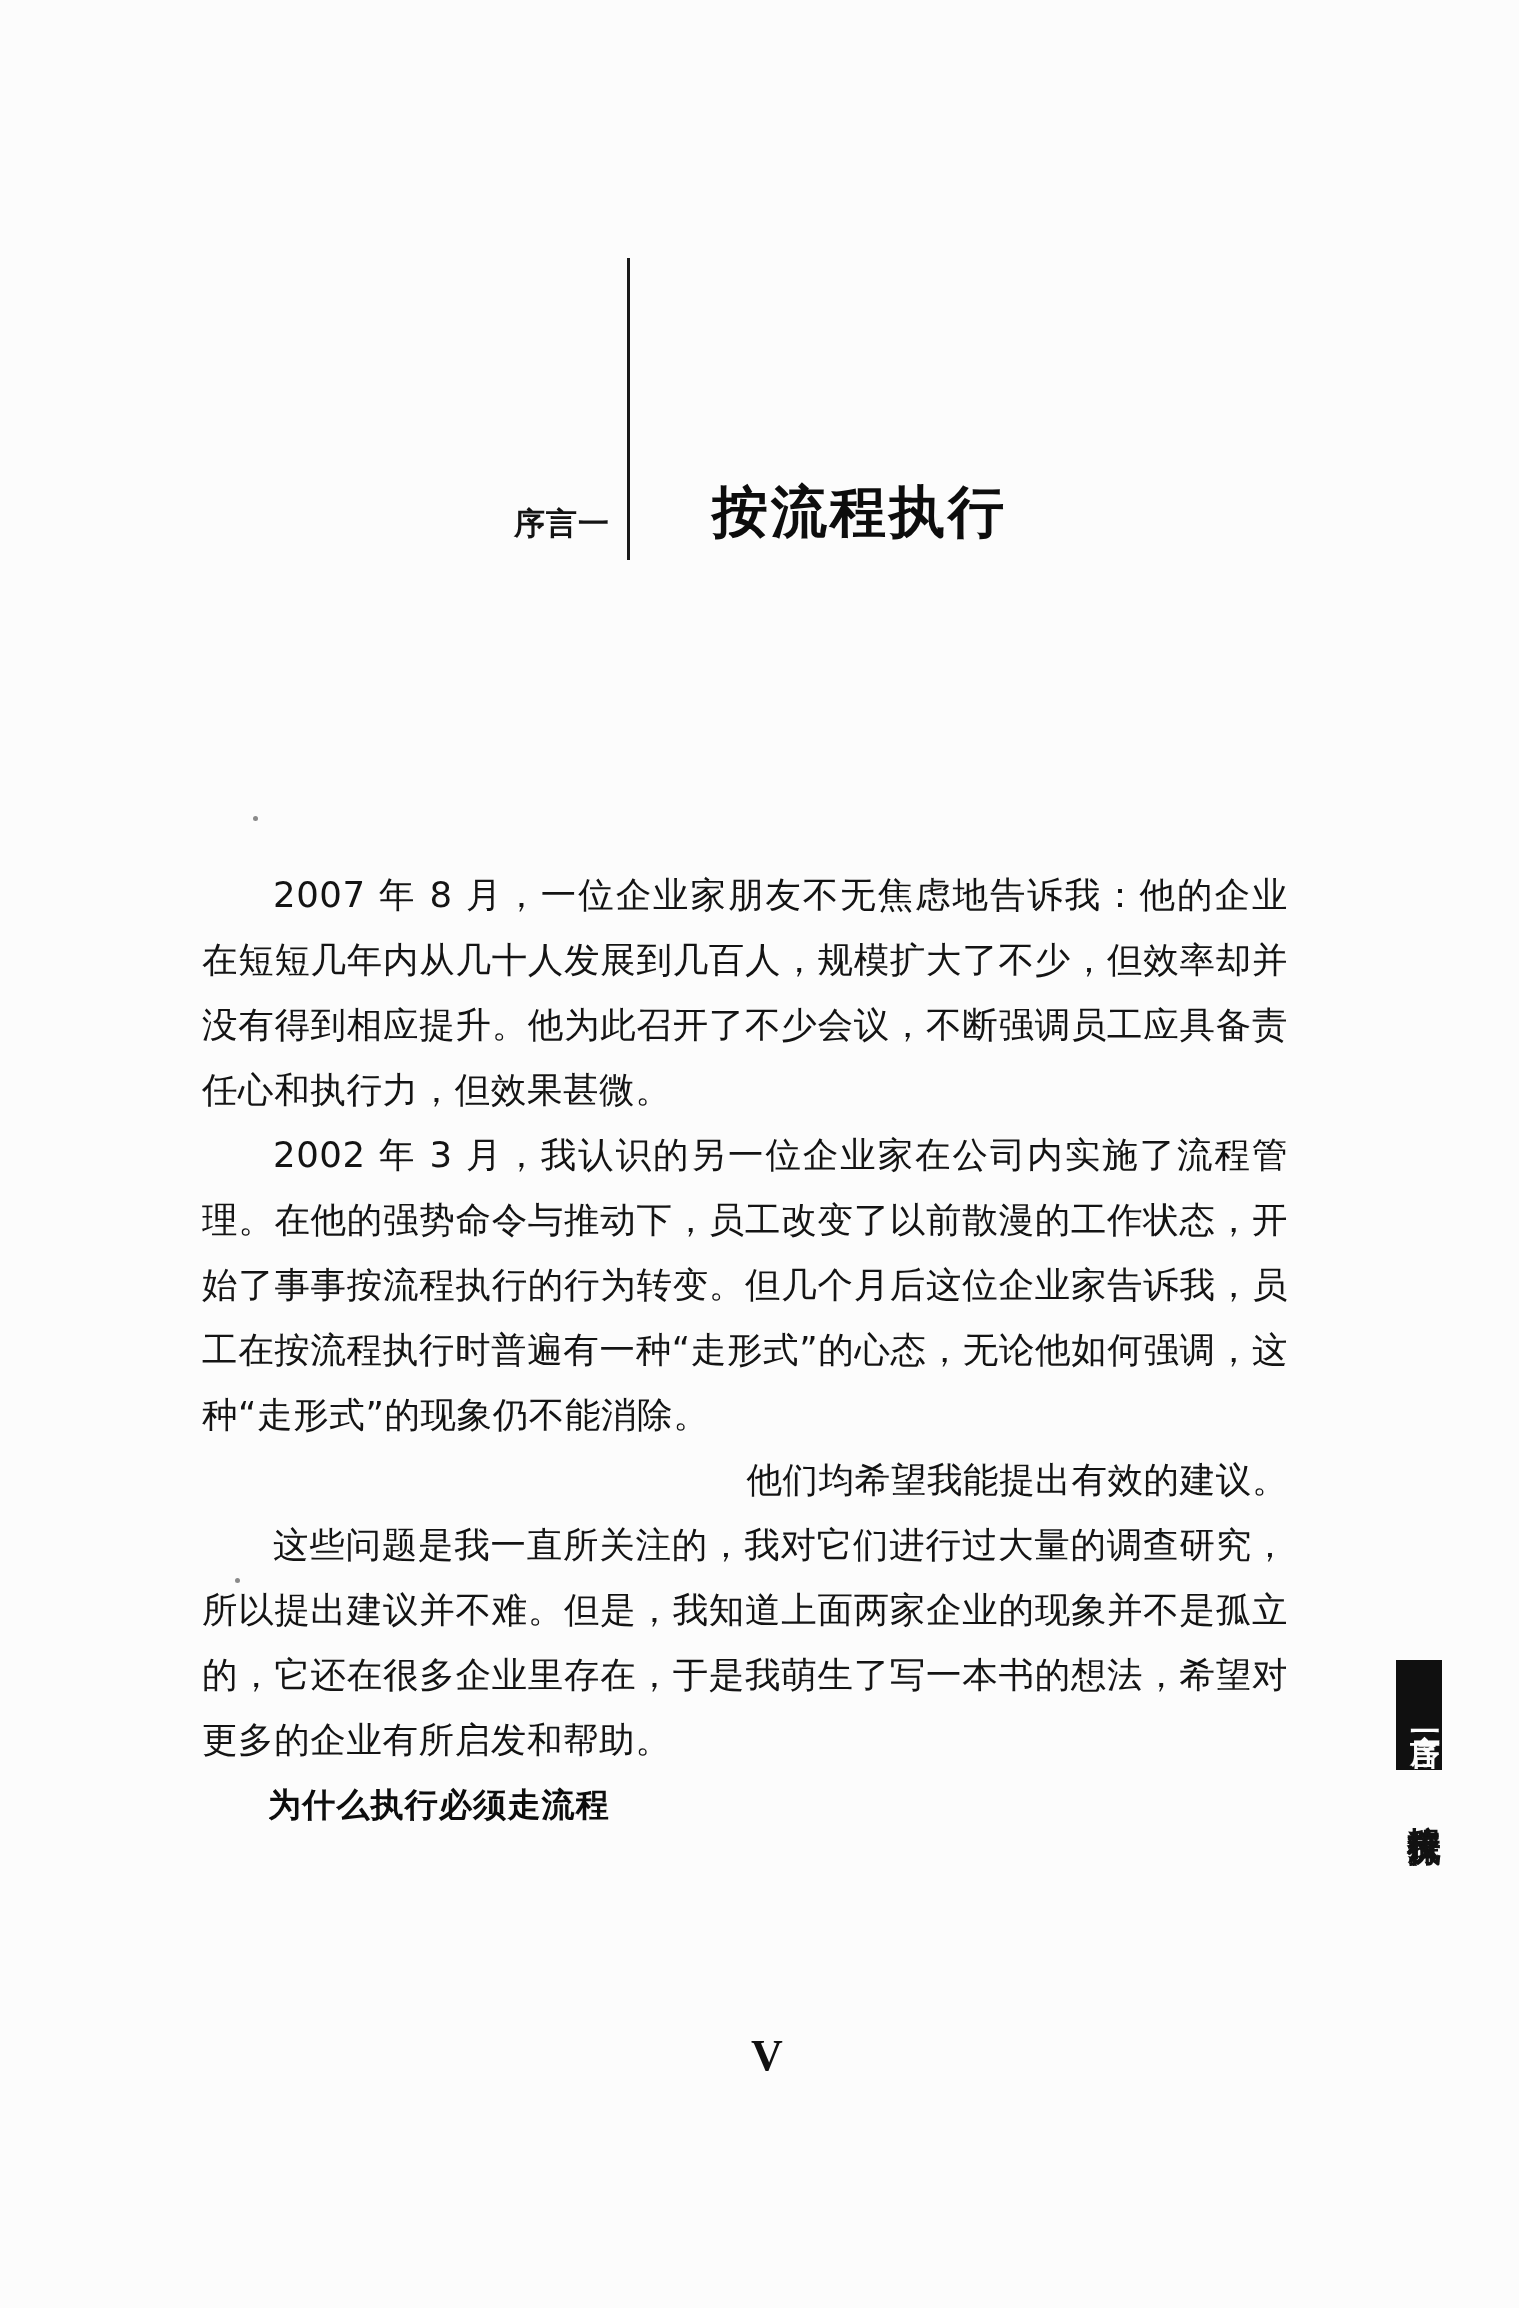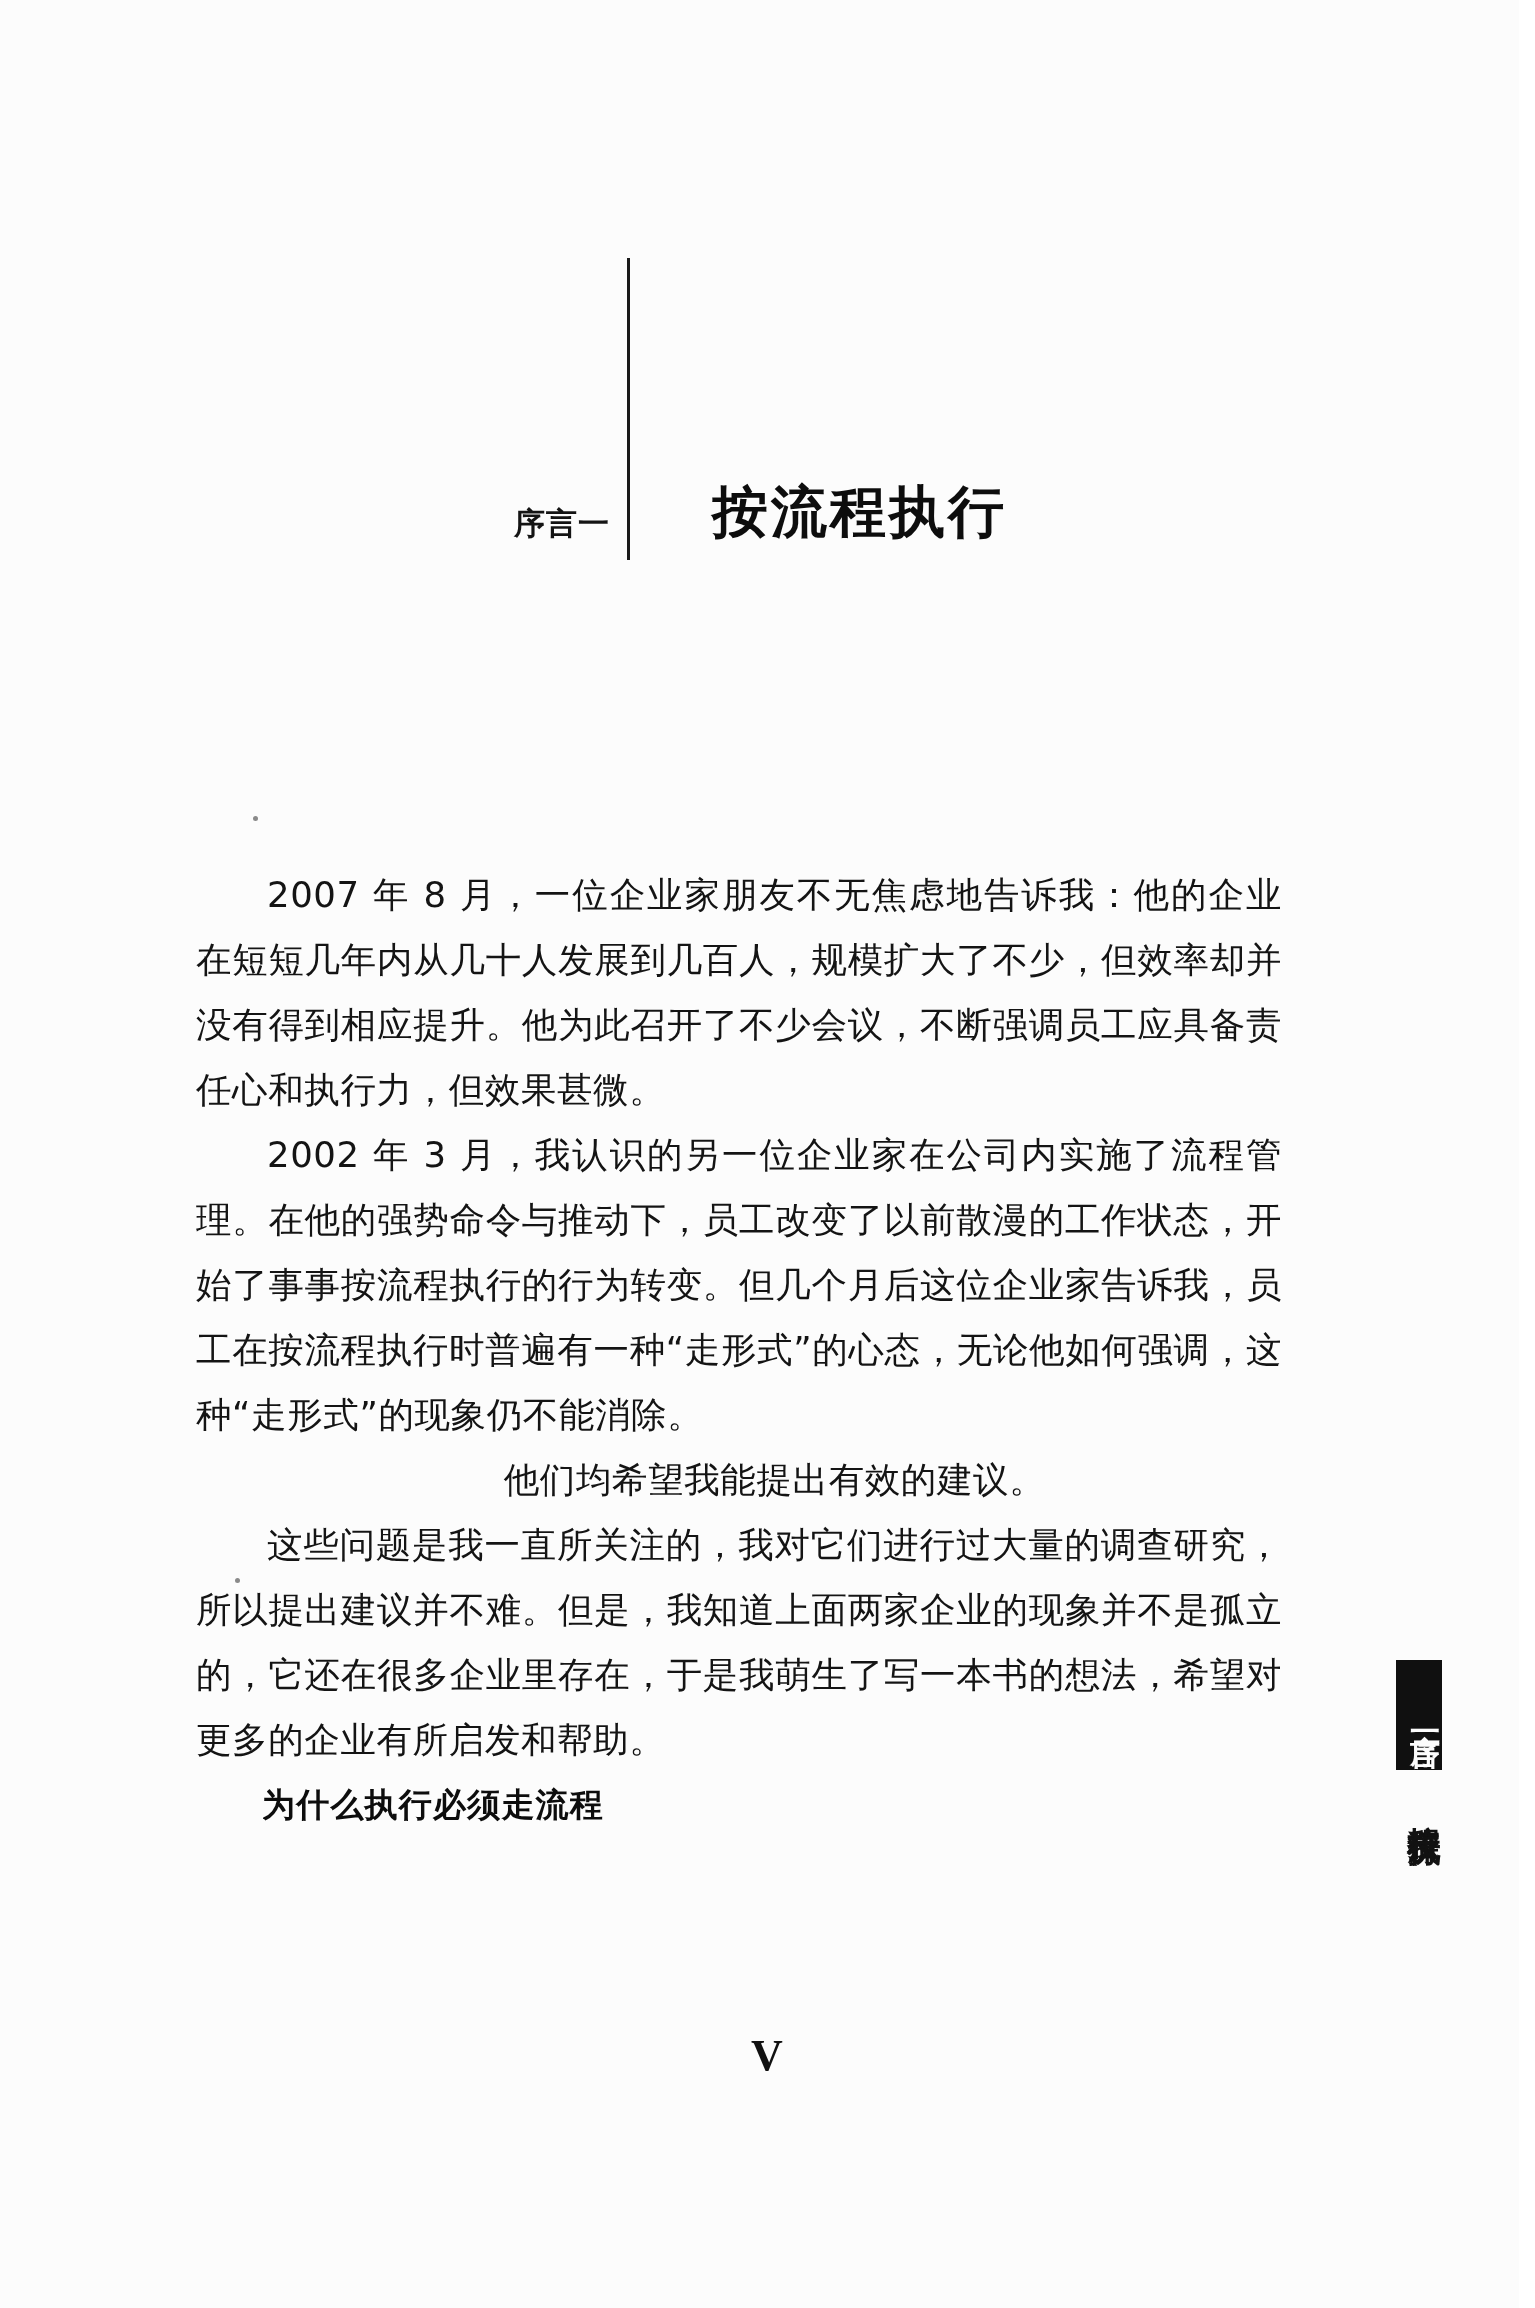--- a/index.html
+++ b/index.html
@@ -63,40 +63,40 @@
     font-weight: 700;
     letter-spacing: 3px;
     color: #0d0d0d;
     line-height: 1;
     white-space: nowrap;
   }
 
   
   .body-column {
     position: absolute;
-    left: 196px;
+    left: 202px;
     top: 862px;
     width: 1086px;
   }
 
   .para {
     margin: 0;
     font-family: "DejaVu Sans", "Liberation Sans", sans-serif;
     font-size: 35.5px;
     line-height: 65px;
     color: #141414;
     text-align: justify;
     text-justify: inter-character;
     text-indent: 2em;
     letter-spacing: 0.6px;
     word-break: break-all;
   }
 
   .para.last-loose {
-    text-align: center;
+    text-align: right;
   }
 
   .subheading {
     margin: 0;
     font-family: "DejaVu Sans", "Liberation Sans", sans-serif;
     font-size: 33px;
     line-height: 65px;
     font-weight: 700;
     color: #0d0d0d;
     text-indent: 2em;

